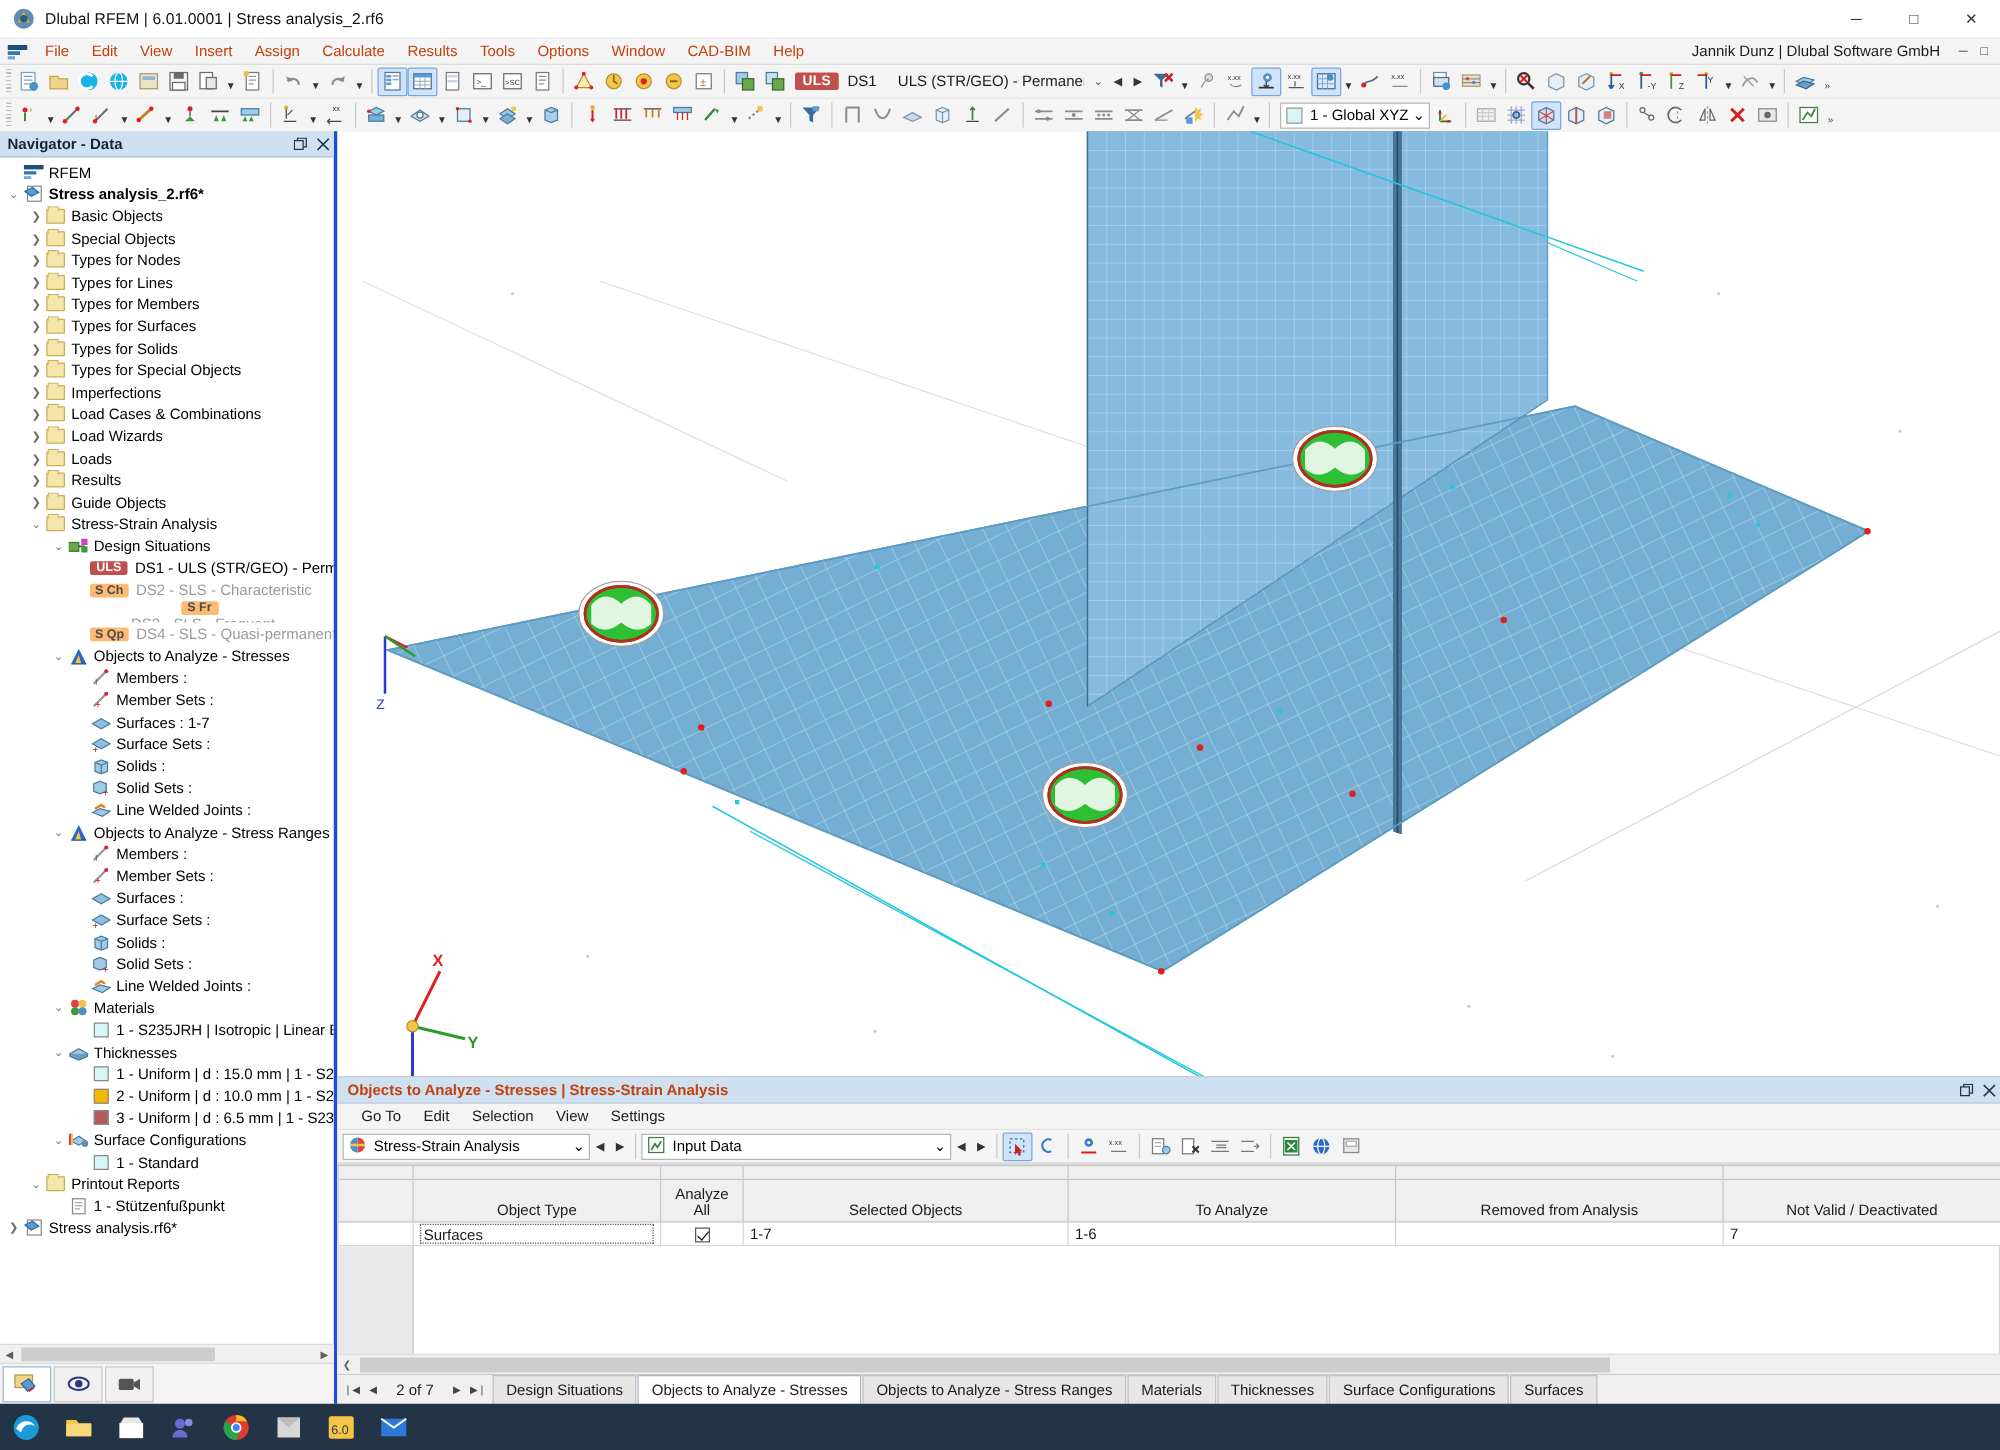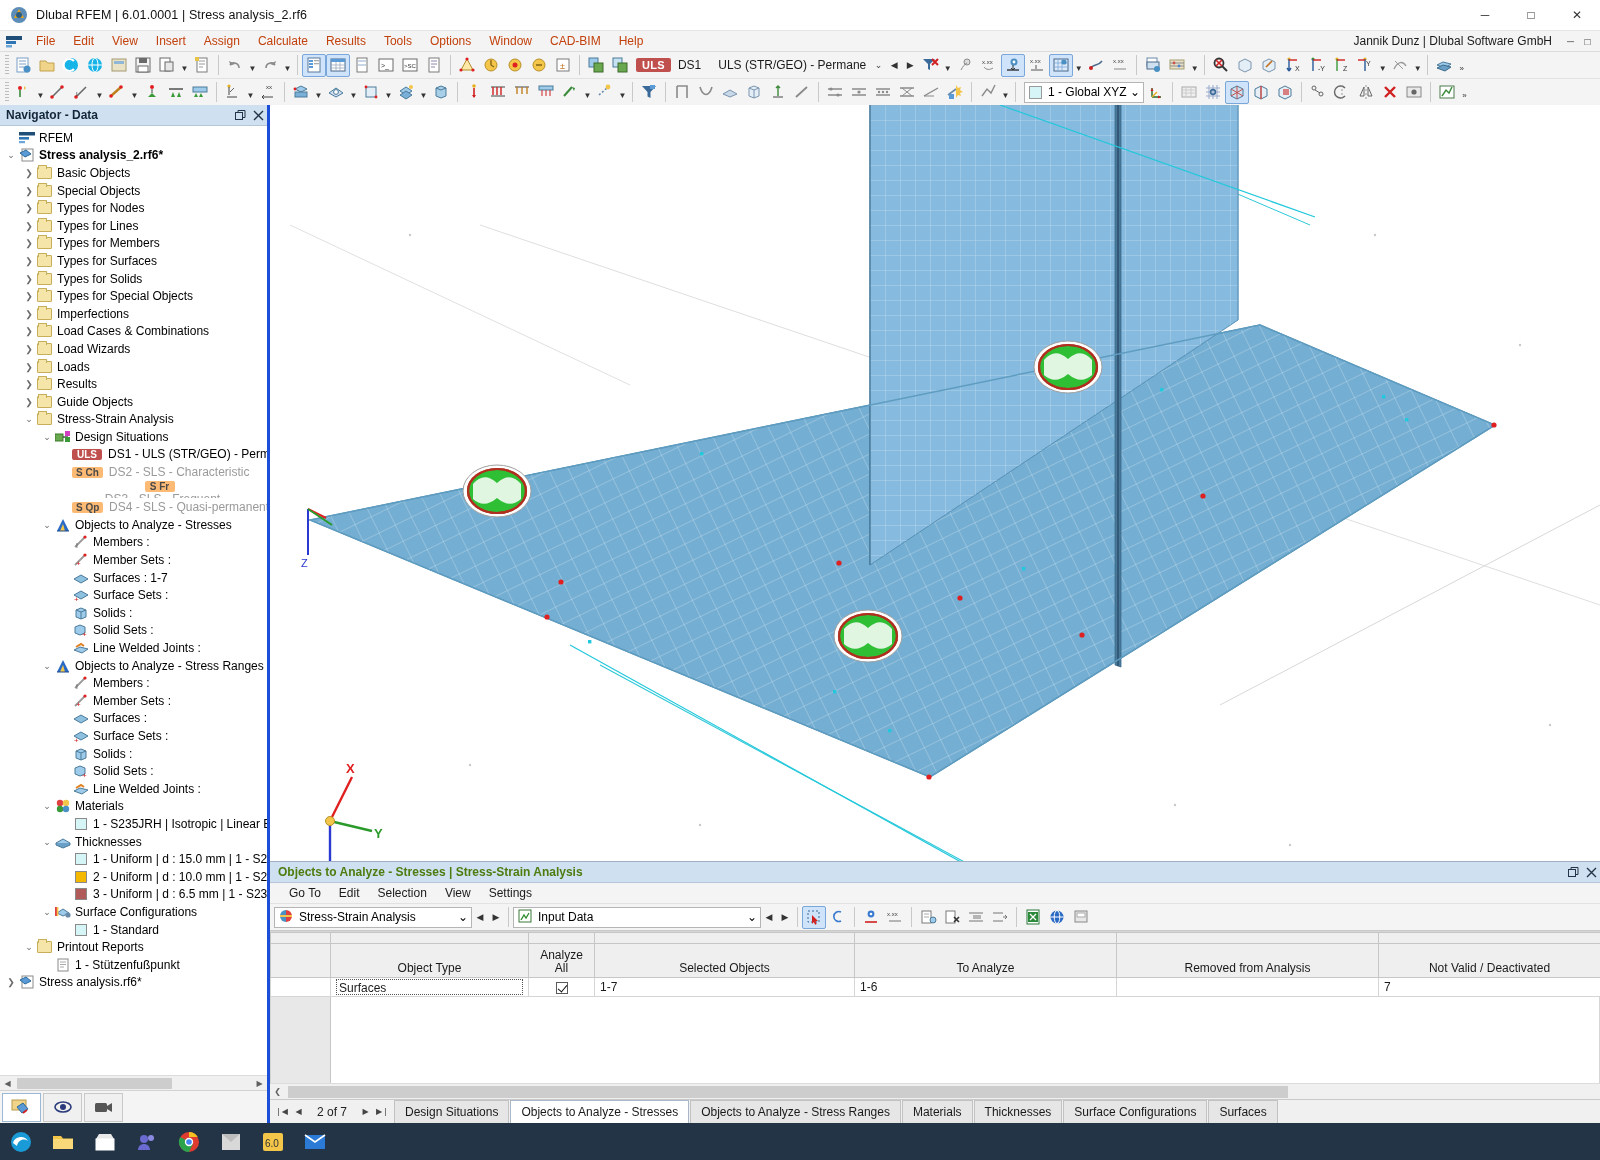--- a/index.html
+++ b/index.html
@@ -140,21 +140,21 @@
   }
   .viewport svg{position:absolute;top:0;left:0;}
 
   
   .tablepanel{
     height:262px;flex:0 0 262px;display:flex;flex-direction:column;
     border-top:1px solid #9fb0c2;background:#f7f7f7;
   }
   .tp-header{
     height:21px;background:#cfe0f0;display:flex;align-items:center;padding-left:8px;
-    font-size:12px;font-weight:bold;color:#4d7c0f;border-bottom:1px solid #b4c6d8;
+    font-size:12px;font-weight:bold;color:#c2410c;border-bottom:1px solid #b4c6d8;
   }
   .tp-header .hdr-btns{margin-left:auto;display:flex;}
   .tp-menubar{height:21px;background:#f4f4f4;display:flex;align-items:center;padding-left:10px;
     border-bottom:1px solid #e2e2e2;}
   .tp-menu{padding:2px 9px;font-size:12px;color:#1a1a1a;}
   .tp-toolbar{height:27px;background:#f4f4f4;display:flex;align-items:center;padding-left:4px;
     border-bottom:1px solid #c9c9c9;}
   .tp-combo{
     height:21px;background:#fff;border:1px solid #b5b5b5;display:flex;align-items:center;
     padding:0 3px 0 4px;font-size:12px;flex:0 0 auto;

